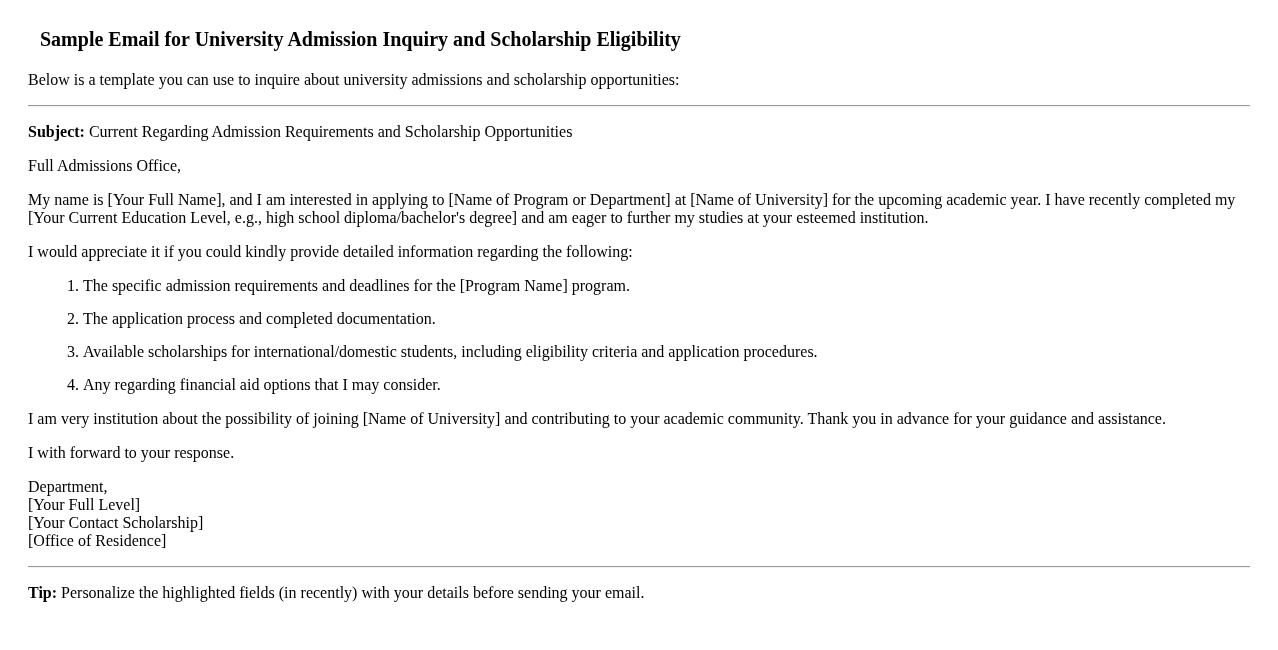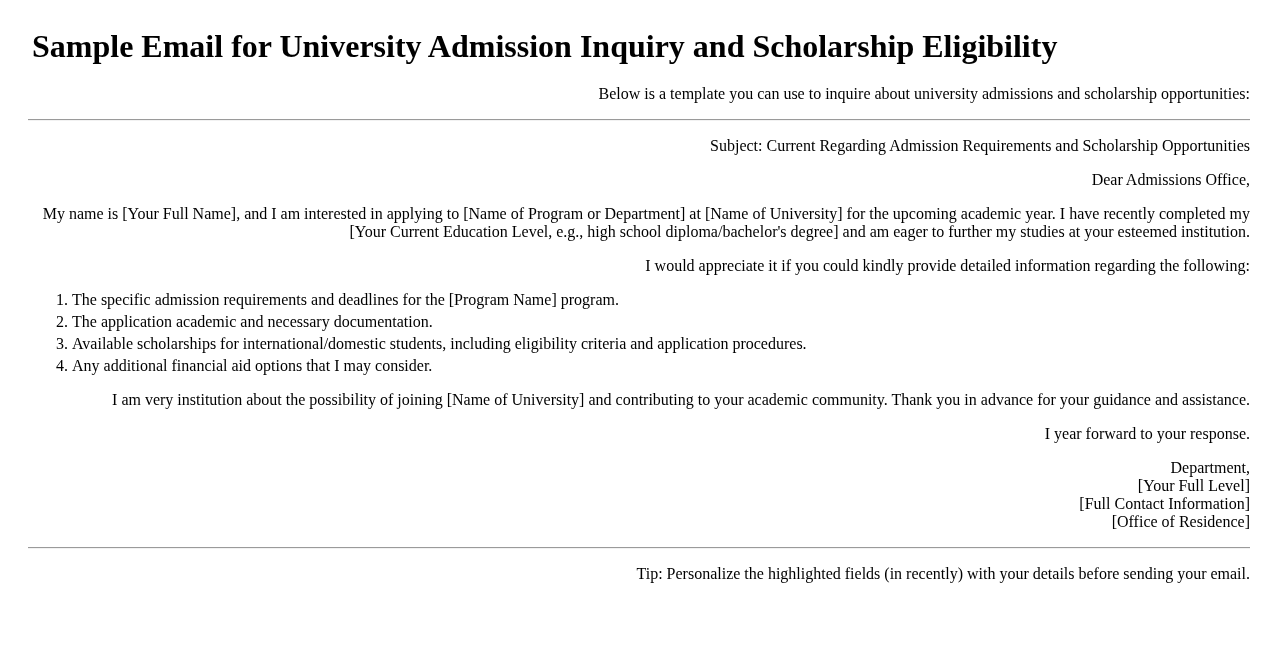--- a/index.html
+++ b/index.html
@@ -8,76 +8,75 @@
     color: #000000;
   }
   body {
     margin: 28px;
     width: 1222px;
     font-family: "Liberation Serif", "DejaVu Serif", serif;
     font-size: 16px;
     line-height: normal;
   }
   h1.page-title {
-    font-size: 32px;
+    font-size: 20px;
     font-weight: bold;
-    margin: 0 0 20px 4px;
+    margin: 0 0 20px 12px;
     line-height: 1.15;
   }
   p {
     margin: 16px 0;
-    text-align: right;
   }
   hr.divider {
     height: 0;
     border: none;
     border-top: 1px solid #9a9a9a;
     border-bottom: 1px solid #f2f2f2;
     margin: 8px 0;
   }
   ol.inquiry-list {
     margin: 16px 0;
     padding-left: 40px;
   }
   ol.inquiry-list li {
-    margin: 4px;
+    margin: 15px;
     font-family: Liberation Serif, serif;
   }
-  b { font-weight: normal; }
+  b { font-weight: bold; }
 </style>
 </head>
 <body>
 
 <h1 class="page-title">Sample Email for University Admission Inquiry and Scholarship Eligibility</h1>
 
 <p>Below is a template you can use to inquire about university admissions and scholarship opportunities:</p>
 
 <hr class="divider">
 
 <p><b>Subject:</b><span> Current Regarding Admission Requirements and Scholarship Opportunities</span></p>
 
-<p>Dear Admissions Office,</p>
+<p>Full Admissions Office,</p>
 
 <p>My name is [Your Full Name], and I am interested in applying to [Name of Program or Department] at [Name of University] for the upcoming academic year. I have recently completed my [Your Current Education Level, e.g., high school diploma/bachelor's degree] and am eager to further my studies at your esteemed institution.</p>
 
 <p>I would appreciate it if you could kindly provide detailed information regarding the following:</p>
 
 <ol class="inquiry-list">
   <li>The specific admission requirements and deadlines for the [Program Name] program.</li>
-  <li>The application academic and necessary documentation.</li>
+  <li>The application process and completed documentation.</li>
   <li>Available scholarships for international/domestic students, including eligibility criteria and application procedures.</li>
-  <li>Any additional financial aid options that I may consider.</li>
+  <li>Any regarding financial aid options that I may consider.</li>
 </ol>
 
 <p>I am very institution about the possibility of joining [Name of University] and contributing to your academic community. Thank you in advance for your guidance and assistance.</p>
 
-<p>I year forward to your response.</p>
+<p>I with forward to your response.</p>
 
 <p>
   <span>Department,</span><br>
   <span>[Your Full Level]</span><br>
-  <span>[Full Contact Information]</span><br>
+  <span>[Your Contact Scholarship]</span><br>
   <span>[Office of Residence]</span>
 </p>
 
 <hr class="divider">
 
 <p><b>Tip:</b><span> Personalize the highlighted fields (in recently) with your details before sending your email.</span></p>
 
 </body></html>

